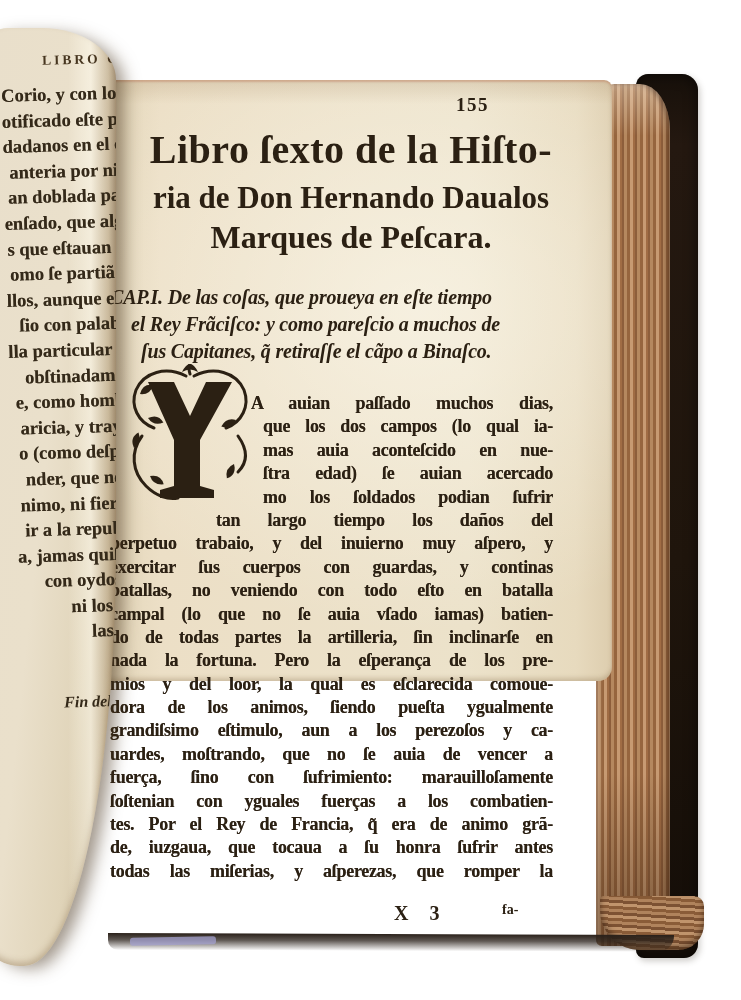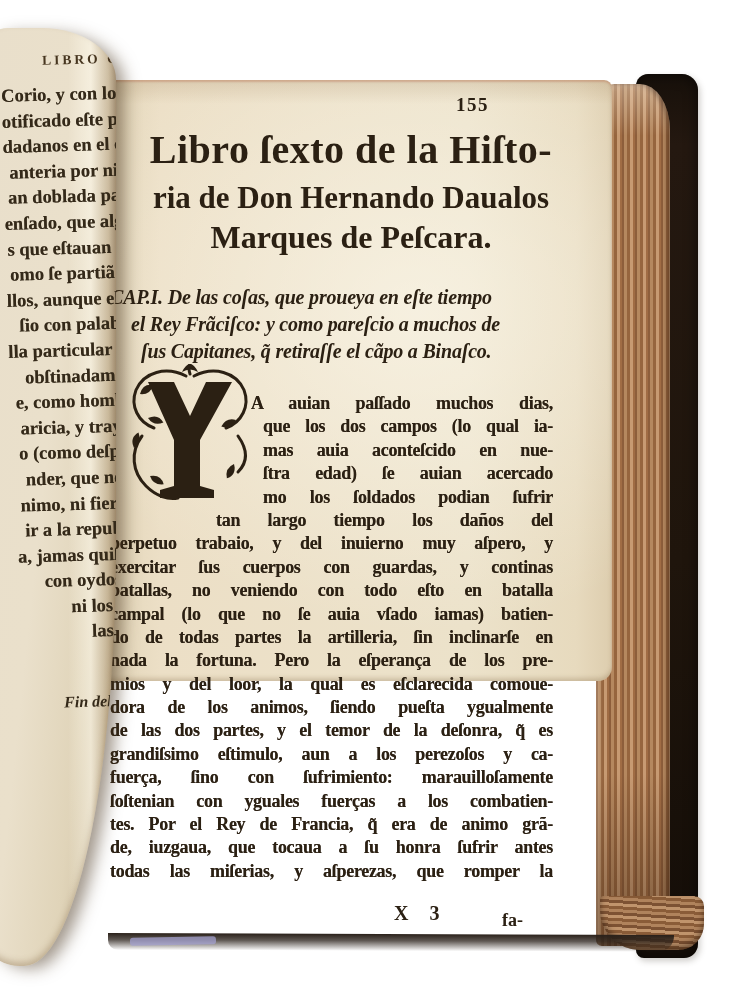--- a/index.html
+++ b/index.html
@@ -50,21 +50,21 @@
   .caphead .c2{padding-left:21px;}
   .caphead .c3{padding-left:31px;}
   .caphead div{white-space:nowrap;}
   .dropcap{position:absolute;left:26px;top:284px;width:132px;height:148px;}
   .bodytext{position:absolute;left:12px;top:288px;width:443px;
       font-size:18px;font-weight:bold;line-height:23.4px;letter-spacing:-.3px;word-spacing:-1px;margin-top:24px;}
   .bline{white-space:nowrap;text-align:justify;text-align-last:justify;height:23.4px;
       text-shadow:0 0 .5px rgba(43,32,19,.65);}
   .sigrow{position:absolute;left:12px;top:822px;width:443px;height:26px;}
   .sig{position:absolute;left:284px;top:0;font-size:20px;font-weight:bold;word-spacing:16px;}
-  .catch{position:absolute;left:392px;top:8px;font-size:18px;font-weight:bold;}
+  .catch{position:absolute;left:392px;top:0;font-size:14px;font-weight:bold;}
 
   
   .curl{position:absolute;left:-10px;top:28px;width:126px;height:938px;
         background:
           linear-gradient(90deg,rgba(0,0,0,0) 62%,rgba(255,251,238,.55) 80%,rgba(148,120,82,.30) 94%,rgba(96,70,40,.45) 100%),
           linear-gradient(96deg,#e9dfcb 0%,#eae0cb 45%,#e0d4b9 72%,#cfc0a2 90%,#b5a384 100%);
         background-color:#e7ddc7;
         border-radius:18px 74px 92px 30px / 12px 52px 420px 20px;
         overflow:hidden;
         box-shadow:10px 4px 16px -2px rgba(70,50,25,.5), inset 0 -4px 6px rgba(130,100,65,.35);}
@@ -131,22 +131,22 @@
         <div class="bline" style="padding-left: 153px;">mo los ſoldados podian ſufrir</div>
         <div class="bline" style="padding-left: 106px;">tan largo tiempo los daños del</div>
         <div class="bline" style="padding-left: 0px;">perpetuo trabaio, y del inuierno muy aſpero, y</div>
         <div class="bline" style="padding-left: 0px;">exercitar ſus cuerpos con guardas, y continas</div>
         <div class="bline" style="padding-left: 0px;">batallas, no veniendo con todo eſto en batalla</div>
         <div class="bline" style="padding-left: 0px;">campal (lo que no ſe auia vſado iamas) batien-</div>
         <div class="bline" style="padding-left: 0px;">do de todas partes la artilleria, ſin inclinarſe en</div>
         <div class="bline" style="padding-left: 0px;">nada la fortuna. Pero la eſperança de los pre-</div>
         <div class="bline" style="padding-left: 0px;">mios y del loor, la qual es eſclarecida comoue-</div>
         <div class="bline" style="padding-left: 0px;">dora de los animos, ſiendo pueſta ygualmente</div>
-        <div class="bline" style="padding-left: 0px;">de las dos partes, y el temor de la deſonra, q̃ es</div>
         <div class="bline" style="padding-left: 0px;">grandiſsimo eſtimulo, aun a los perezoſos y ca-</div>
+        <div class="bline" style="padding-left: 0px;">uardes, moſtrando, que no ſe auia de vencer a</div>
         <div class="bline" style="padding-left: 0px;">fuerça, ſino con ſufrimiento: marauilloſamente</div>
         <div class="bline" style="padding-left: 0px;">ſoſtenian con yguales fuerças a los combatien-</div>
         <div class="bline" style="padding-left: 0px;">tes. Por el Rey de Francia, q̃ era de animo grã-</div>
         <div class="bline" style="padding-left: 0px;">de, iuzgaua, que tocaua a ſu honra ſufrir antes</div>
         <div class="bline" style="padding-left: 0px;">todas las miſerias, y aſperezas, que romper la</div>
       </div>
 
     <div class="sigrow">
       <span class="sig">X 3</span>
       <span class="catch">fa-</span>

